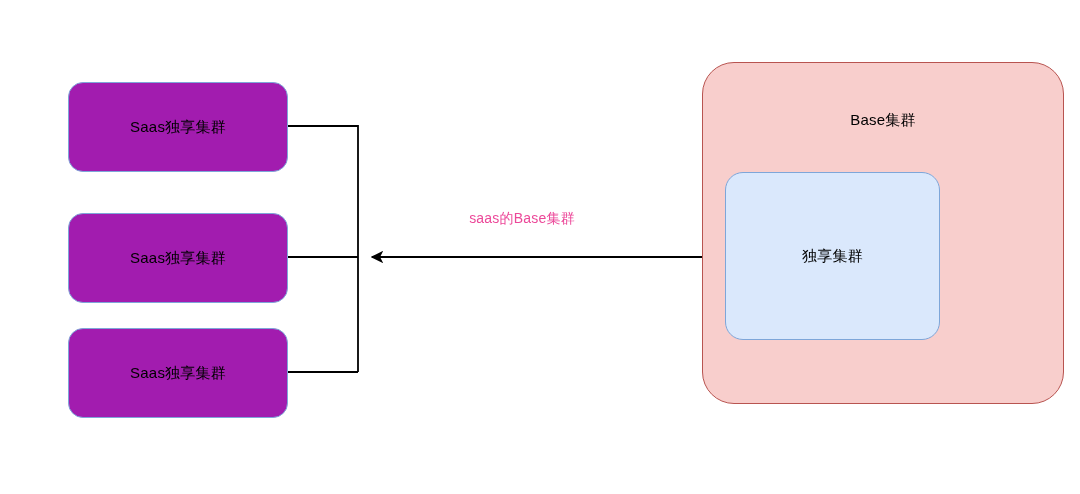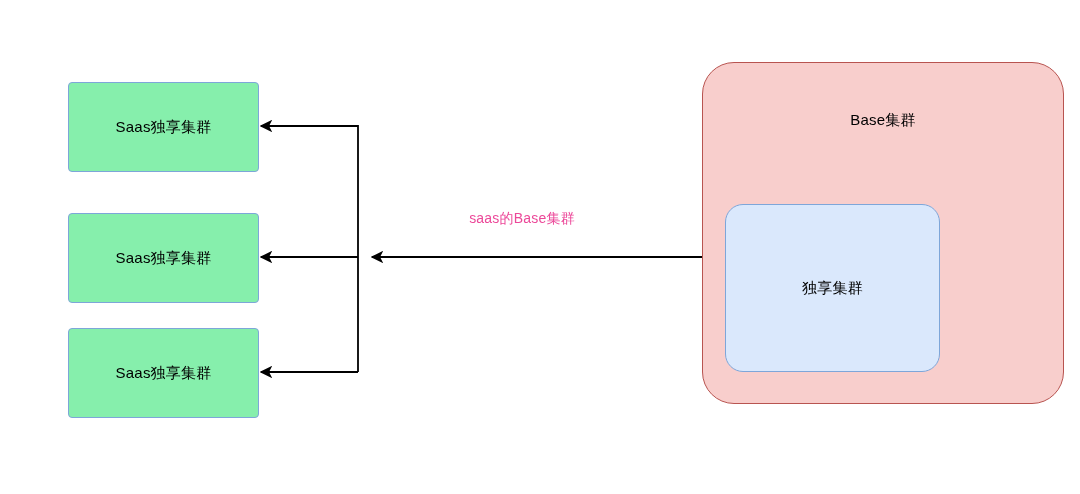--- a/index.html
+++ b/index.html
@@ -26,25 +26,25 @@
   .node {
     position: absolute;
     box-sizing: border-box;
     display: flex;
     align-items: center;
     justify-content: center;
     text-align: center;
   }
 
   .saas-box {
-    width: 191px;
+    width: 220px;
     height: 90px;
-    background: #86efac;
+    background: #a21caf;
     border: 1px solid #7ea6d9;
-    border-radius: 4px;
+    border-radius: 15px;
   }
 
   .saas-box-1 { left: 68px;  top: 82px;  }
   .saas-box-2 { left: 68px;  top: 213px; }
   .saas-box-3 { left: 68px;  top: 328px; }
 
   .base-cluster {
     left: 702px;
     top: 62px;
     width: 362px;
@@ -67,21 +67,20 @@
   }
 
   .inner-box {
     left: 725px;
     top: 172px;
     width: 215px;
     height: 168px;
     background: #dae8fc;
     border: 1px solid #7ea6d9;
     border-radius: 18px;
-    margin-top: 32px;
   }
 
   .node-label {
     font-size: 15px;
     color: #000000;
     line-height: 1.2;
     letter-spacing: 0.2px;
     user-select: none;
   }
 

